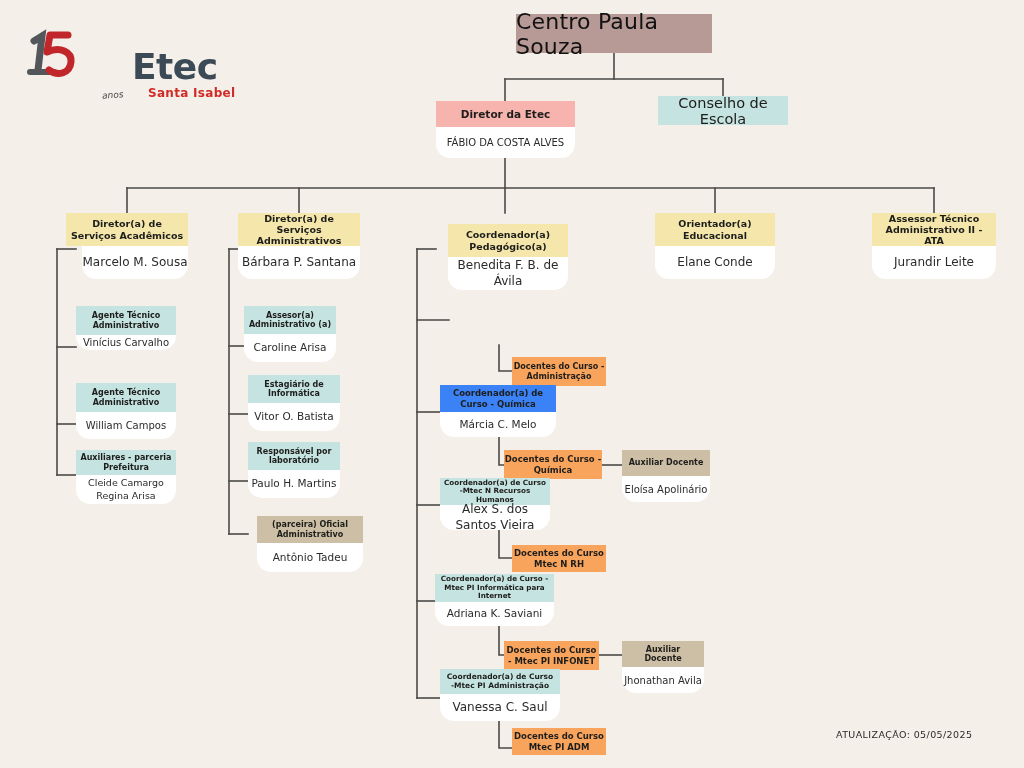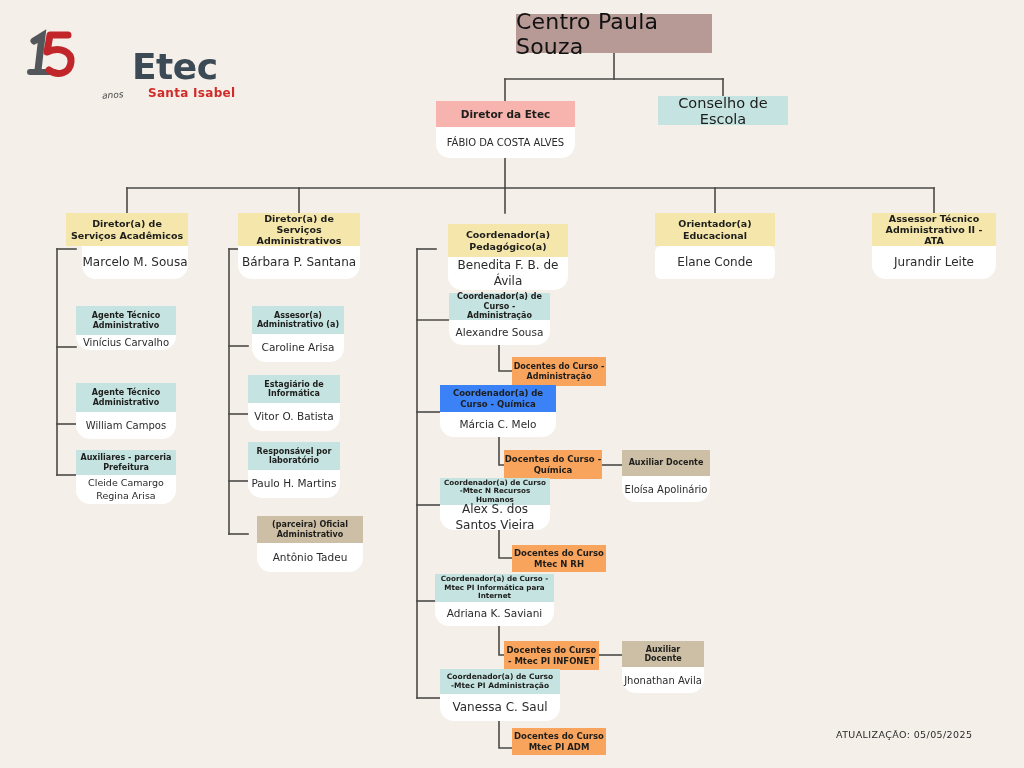--- a/index.html
+++ b/index.html
@@ -169,21 +169,21 @@
     <div class="hdr" style="height:25px;background:#c5e3e0;font-size:8px;">Auxiliares - parceria Prefeitura</div>
     <div class="body" style="height:29px;font-size:9.5px;white-space:pre-line;">Cleide Camargo
 Regina Arisa</div>
   </div>
 
   <div class="node" style="left:238px;top:213px;width:122px;height:66px;">
     <div class="hdr" style="height:33px;background:#f5e7ab;font-size:9.5px;">Diretor(a) de Serviços Administrativos</div>
     <div class="body" style="height:33px;font-size:12px;">Bárbara P. Santana</div>
   </div>
 
-  <div class="node" style="left:252px;top:306px;width:92px;height:56px;">
+  <div class="node" style="left:244px;top:306px;width:92px;height:56px;">
     <div class="hdr" style="height:28px;background:#c5e3e0;font-size:8px;">Assesor(a) Administrativo (a)</div>
     <div class="body" style="height:28px;font-size:10.5px;">Caroline Arisa</div>
   </div>
 
   <div class="node" style="left:248px;top:375px;width:92px;height:56px;">
     <div class="hdr" style="height:28px;background:#c5e3e0;font-size:8px;">Estagiário de Informática</div>
     <div class="body" style="height:28px;font-size:10.5px;">Vitor O. Batista</div>
   </div>
 
   <div class="node" style="left:248px;top:442px;width:92px;height:56px;">
@@ -194,24 +194,20 @@
   <div class="node" style="left:248px;top:516px;width:106px;height:56px;margin-left:9px;">
     <div class="hdr" style="height:27px;background:#cdbfa5;font-size:8px;">(parceira) Oficial Administrativo</div>
     <div class="body" style="height:29px;font-size:10.5px;">Antônio Tadeu</div>
   </div>
 
   <div class="node" style="left:448px;top:224px;width:120px;height:66px;">
     <div class="hdr" style="height:33px;background:#f5e7ab;font-size:9.5px;">Coordenador(a) Pedagógico(a)</div>
     <div class="body" style="height:33px;font-size:12px;">Benedita F. B. de Ávila</div>
   </div>
 
-  <div class="node" style="left:449px;top:293px;width:101px;height:52px;">
-    <div class="hdr" style="height:27px;background:#c5e3e0;font-size:8px;">Coordenador(a) de Curso - Administração</div>
-    <div class="body" style="height:25px;font-size:10.5px;">Alexandre Sousa</div>
-  </div>
   <div class="plain-box" style="left:512px;top:357px;width:94px;height:29px;background:#f9a45c;font-size:8px;font-weight:bold;color:#1d1d1b;line-height:1.2;">
     <span>Docentes do Curso - Administração</span>
   </div>
 
   <div class="node" style="left:440px;top:385px;width:116px;height:52px;">
     <div class="hdr" style="height:27px;background:#3b82f6;font-size:8.5px;">Coordenador(a) de Curso - Química</div>
     <div class="body" style="height:25px;font-size:10.5px;">Márcia C. Melo</div>
   </div>
   <div class="plain-box" style="left:504px;top:450px;width:98px;height:29px;background:#f9a45c;font-size:8.5px;font-weight:bold;color:#1d1d1b;line-height:1.2;">
     <span>Docentes do Curso - Química</span>
@@ -244,21 +240,21 @@
   <div class="node" style="left:440px;top:669px;width:120px;height:52px;">
     <div class="hdr" style="height:25px;background:#c5e3e0;font-size:7.5px;">Coordenador(a) de Curso -Mtec PI Administração</div>
     <div class="body" style="height:27px;font-size:12px;">Vanessa C. Saul</div>
   </div>
   <div class="plain-box" style="left:512px;top:728px;width:94px;height:27px;background:#f9a45c;font-size:8.5px;font-weight:bold;color:#1d1d1b;line-height:1.2;">
     <span>Docentes do Curso Mtec PI ADM</span>
   </div>
 
   <div class="node" style="left:655px;top:213px;width:120px;height:66px;">
     <div class="hdr" style="height:33px;background:#f5e7ab;font-size:9.5px;">Orientador(a) Educacional</div>
-    <div class="body" style="height:33px;font-size:12px;border-radius:6px;">Elane Conde</div>
+    <div class="body" style="height:33px;font-size:12px;">Elane Conde</div>
   </div>
 
   <div class="node" style="left:872px;top:213px;width:124px;height:66px;">
     <div class="hdr" style="height:33px;background:#f5e7ab;font-size:9.5px;">Assessor Técnico Administrativo II - ATA</div>
     <div class="body" style="height:33px;font-size:12px;">Jurandir Leite</div>
   </div>
 
   <div class="footer-note" style="left:836px;top:729px;">ATUALIZAÇÃO: 05/05/2025</div>
 
 </div>

